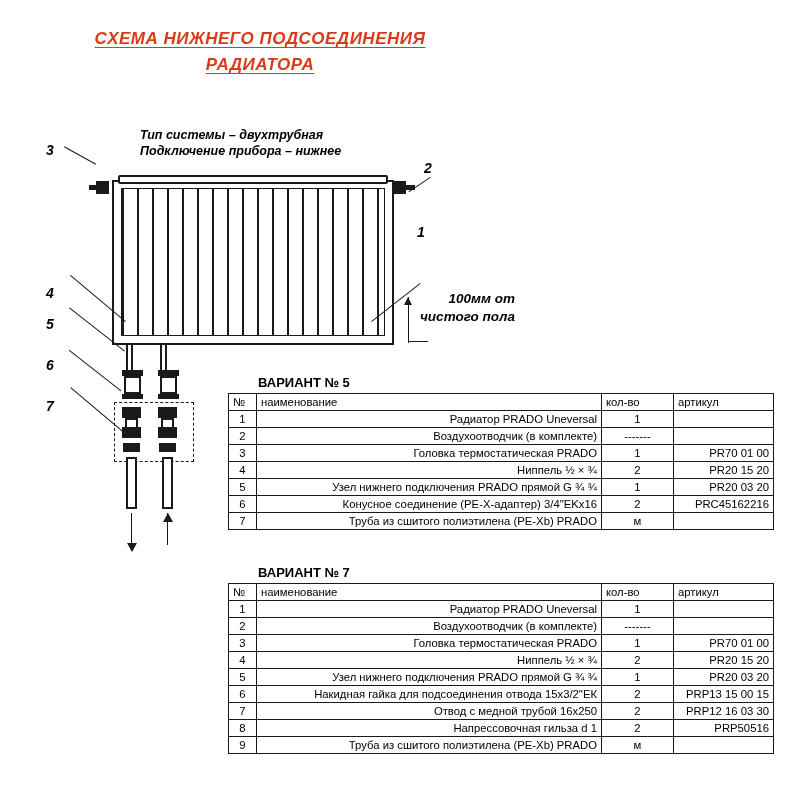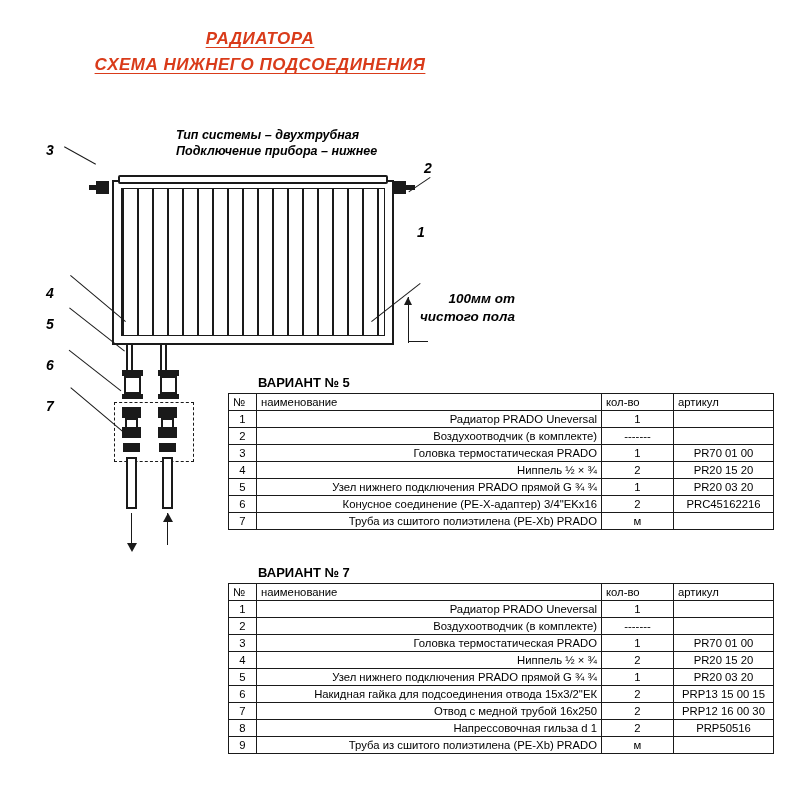--- a/index.html
+++ b/index.html
@@ -44,21 +44,20 @@
   }
   .sys-note {
     position: absolute;
     left: 140px;
     top: 22px;
     font-size: 12.5px;
     font-weight: bold;
     font-style: italic;
     line-height: 16px;
     white-space: nowrap;
-    margin-left: 36px;
   }
   .rad-outer {
     position: absolute;
     left: 112px;
     top: 75px;
     width: 282px;
     height: 165px;
     border: 2.5px solid #1a1a1a;
     box-sizing: border-box;
     background: #ffffff;
@@ -317,29 +316,29 @@
     height: 17px;
     box-sizing: border-box;
   }
   table.bom th {
     font-weight: normal;
     text-align: left;
   }
   .c-num { width: 28px; text-align: center; }
   .c-name { width: 345px; text-align: right; }
   .c-qty { width: 72px; text-align: center; }
-  .c-art { width: 100px; text-align: center; }
+  .c-art { width: 100px; text-align: right; }
   .tall td { height: 34px; }
 </style>
 </head>
 <body>
 
 <div class="title">
+  <span class="ln">СХЕМА НИЖНЕГО ПОДСОЕДИНЕНИЯ</span>
   <span class="ln">РАДИАТОРА</span>
-  <span class="ln">СХЕМА НИЖНЕГО ПОДСОЕДИНЕНИЯ</span>
 </div>
 
 <div class="drawing">
 
   <div class="sys-note">
     <div>Тип системы – двухтрубная</div>
     <div>Подключение прибора – нижнее</div>
   </div>
 
   <div class="rad-outer"></div>
@@ -522,21 +521,21 @@
       <tr>
         <td class="c-num">6</td>
         <td class="c-name">Накидная гайка для подсоединения отвода 15х3/2"ЕК</td>
         <td class="c-qty">2</td>
         <td class="c-art">PRP13 15 00 15</td>
       </tr>
       <tr>
         <td class="c-num">7</td>
         <td class="c-name">Отвод с медной трубой 16х250</td>
         <td class="c-qty">2</td>
-        <td class="c-art">PRP12 16 00 30</td>
+        <td class="c-art">PRP12 16 03 30</td>
       </tr>
       <tr>
         <td class="c-num">8</td>
         <td class="c-name">Напрессовочная гильза d 1</td>
         <td class="c-qty">2</td>
         <td class="c-art">PRP50516</td>
       </tr>
       <tr>
         <td class="c-num">9</td>
         <td class="c-name">Труба из сшитого полиэтилена (PE-Xb) PRADO</td>

